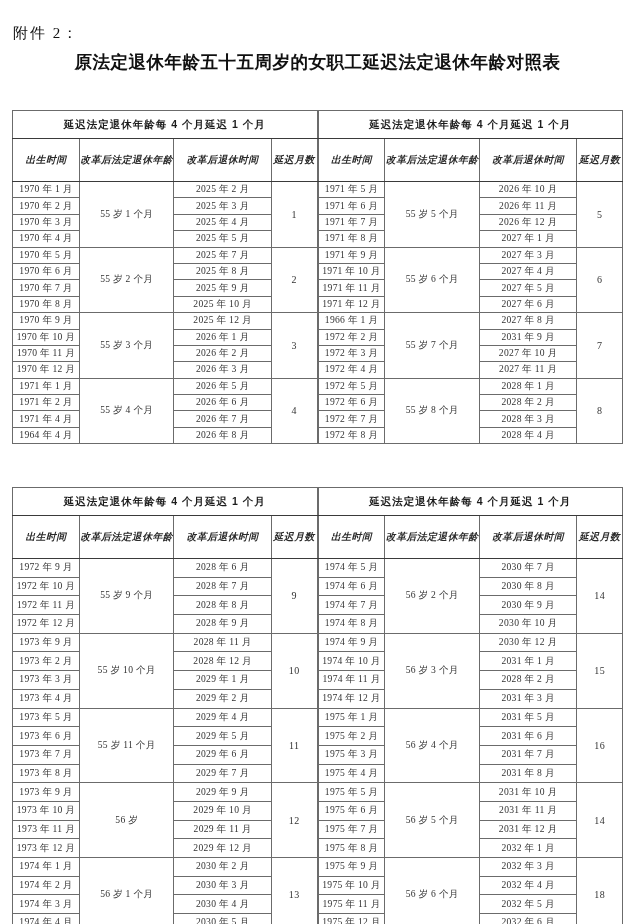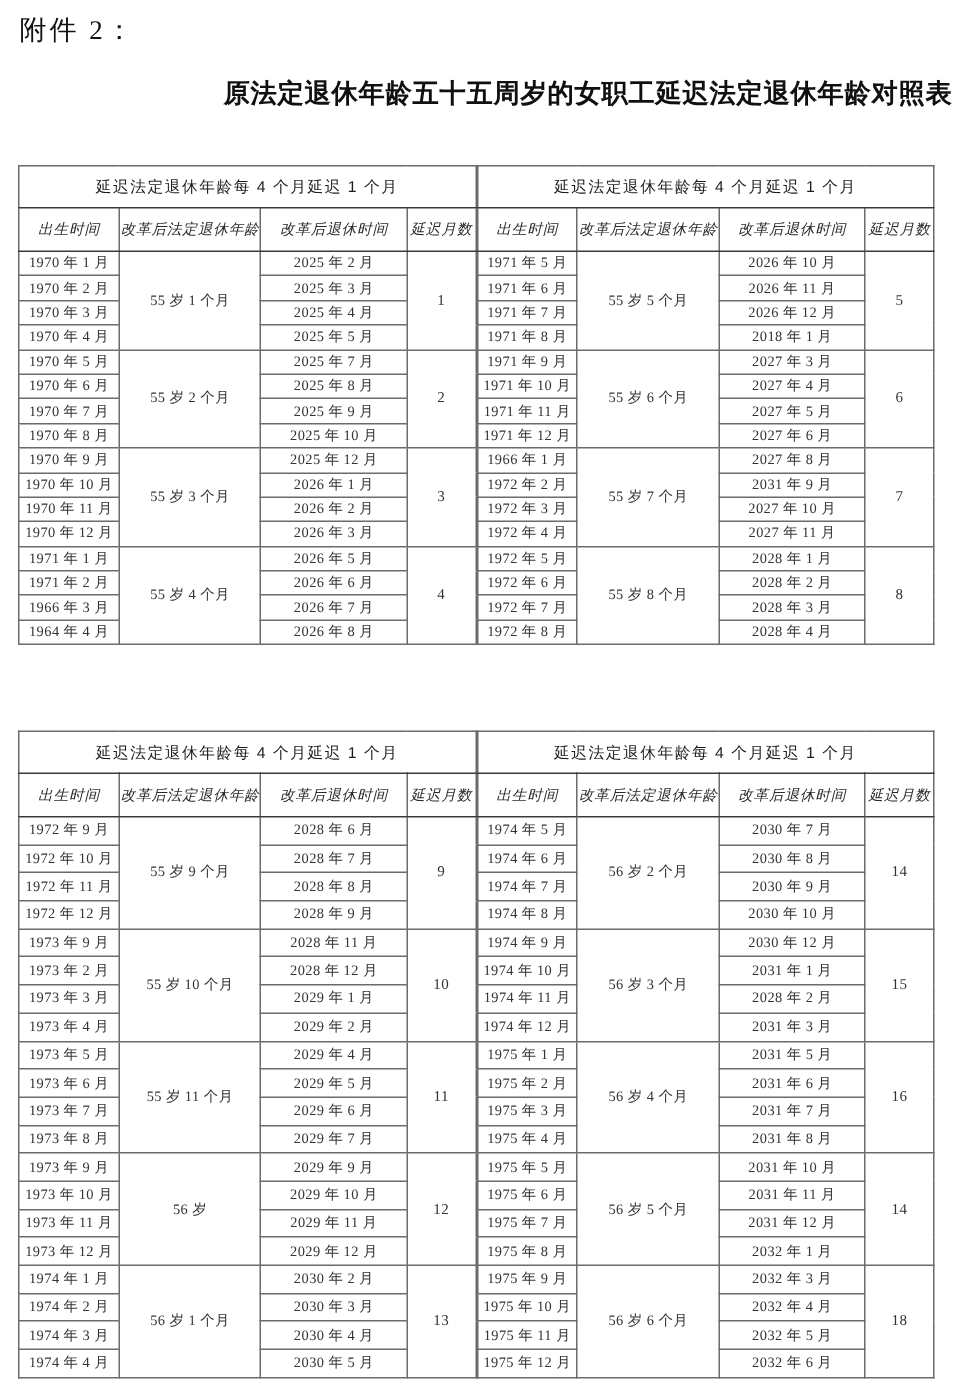--- a/index.html
+++ b/index.html
@@ -6,26 +6,26 @@
   html, body { margin: 0; padding: 0; }
   body {
     width: 635px; height: 924px;
     background: #ffffff;
     font-family: "Liberation Serif", "DejaVu Serif", serif;
     color: #222;
     position: relative;
     overflow: hidden;
   }
   .attachment {
-    position: absolute; top: 8px; left: 13px;
-    font-size: 18px; letter-spacing: 2px; color: #111;
+    position: absolute; top: 24px; left: 13px;
+    font-size: 15px; letter-spacing: 2px; color: #111;
   }
   .title {
     position: absolute; top: 50px; left: 0; width: 100%;
-    margin: 0; text-align: right;
+    margin: 0; text-align: center;
     font-size: 17.5px; font-weight: bold; letter-spacing: 0.5px; color: #101010;
   }
   .block { position: absolute; left: 12px; width: 611px; display: flex; }
   .b1 { top: 110px; }
   .b2 { top: 487px; }
   table {
     width: 50%;
     border-collapse: collapse;
     table-layout: fixed;
     border: 1.6px solid #3a3a3a;
@@ -34,27 +34,27 @@
     border: 0.9px solid #6b6b6b;
     padding: 0;
     text-align: center;
     vertical-align: middle;
     white-space: nowrap;
     overflow: hidden;
   }
   .band {
     height: 28px;
     font-family: "Liberation Sans", "DejaVu Sans", sans-serif;
-    font-weight: normal; font-size: 10.5px; letter-spacing: 1px;
+    font-weight: bold; font-size: 10.5px; letter-spacing: 1px;
     color: #1c1c1c;
     border-bottom: 1.3px solid #3a3a3a;
   }
   th.colh {
-    height: 29px;
-    font-weight: normal; font-style: italic;
+    height: 43px;
+    font-weight: bold; font-style: italic;
     font-size: 9.8px; letter-spacing: 0.5px;
     color: #2a2a2a;
     border-bottom: 1.3px solid #3a3a3a;
   }
   td.cell { font-size: 9.6px; color: #333; letter-spacing: 0.3px; }
   .b1 td.cell { height: 16.4px; }
   .b2 td.cell { height: 18.7px; }
   tr.gs td { border-top: 1.2px solid #3a3a3a; }
   td.delay { font-size: 10px; }
 </style>
@@ -140,21 +140,21 @@
             <td class="cell">1971 年 1 月</td>
             <td rowspan="4" class="cell age">55 岁 4 个月</td>
             <td class="cell">2026 年 5 月</td>
             <td rowspan="4" class="cell delay">4</td>
           </tr>
           <tr>
             <td class="cell">1971 年 2 月</td>
             <td class="cell">2026 年 6 月</td>
           </tr>
           <tr>
-            <td class="cell">1966 年 3 月</td>
+            <td class="cell">1971 年 4 月</td>
             <td class="cell">2026 年 7 月</td>
           </tr>
           <tr>
             <td class="cell">1964 年 4 月</td>
             <td class="cell">2026 年 8 月</td>
           </tr>
         </tbody>
       </table>
       <table>
         <colgroup>
@@ -182,21 +182,21 @@
           <tr>
             <td class="cell">1971 年 6 月</td>
             <td class="cell">2026 年 11 月</td>
           </tr>
           <tr>
             <td class="cell">1971 年 7 月</td>
             <td class="cell">2026 年 12 月</td>
           </tr>
           <tr>
             <td class="cell">1971 年 8 月</td>
-            <td class="cell">2018 年 1 月</td>
+            <td class="cell">2027 年 1 月</td>
           </tr>
           <tr class="gs">
             <td class="cell">1971 年 9 月</td>
             <td rowspan="4" class="cell age">55 岁 6 个月</td>
             <td class="cell">2027 年 3 月</td>
             <td rowspan="4" class="cell delay">6</td>
           </tr>
           <tr>
             <td class="cell">1971 年 10 月</td>
             <td class="cell">2027 年 4 月</td>

